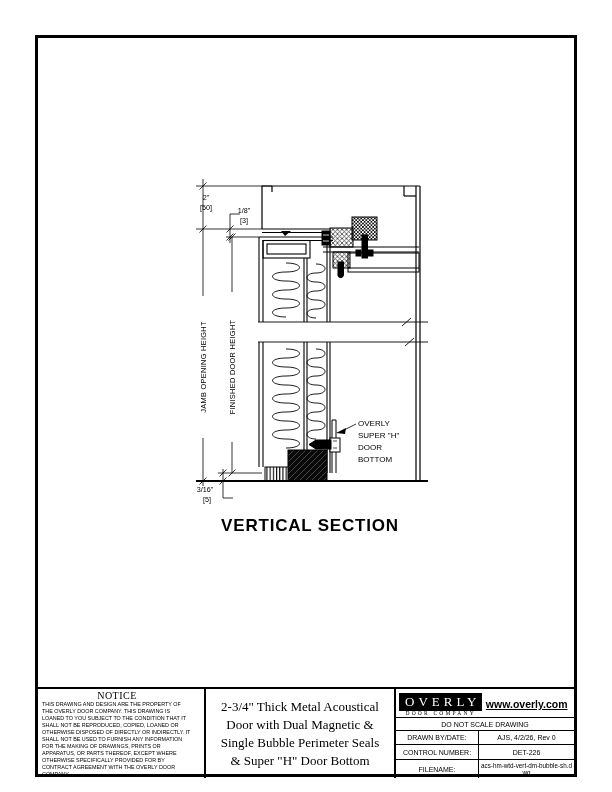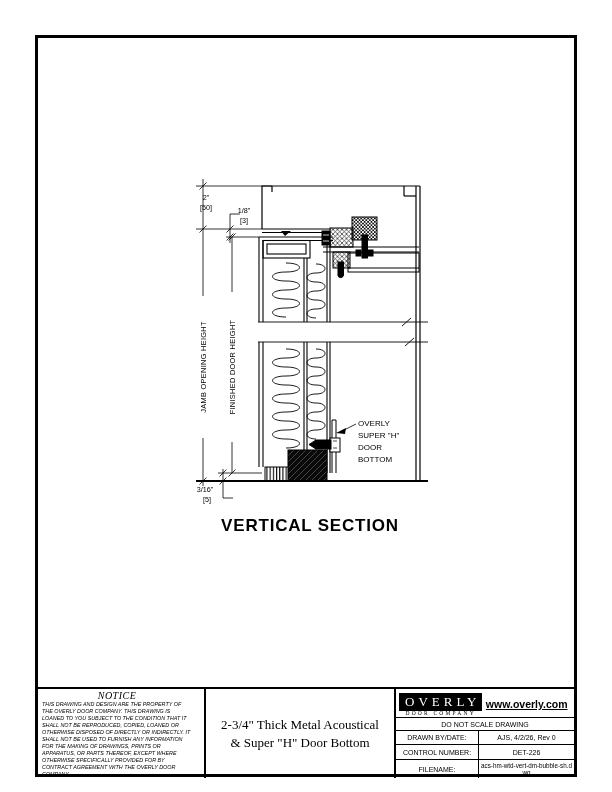--- a/index.html
+++ b/index.html
@@ -7,21 +7,21 @@
         font-family:"Liberation Sans",sans-serif;color:#000;}
   #sheet{position:absolute;left:35px;top:35px;width:542px;height:742px;
          border:3px solid #000;box-sizing:border-box;}
   #draw-svg{position:absolute;left:0;top:0;width:612px;height:792px;}
 
   
   #titleblock{position:absolute;left:0;right:0;bottom:0;height:87px;
               border-top:2px solid #000;display:grid;
               grid-template-columns:168px 190px 1fr;box-sizing:border-box;background:#fff;}
   .tb-cell{box-sizing:border-box;}
-  #notice-cell{border-right:2px solid #000;padding:1px 12px 0 4px;font-style:italic;}
+  #notice-cell{border-right:2px solid #000;padding:1px 12px 0 4px;}
   #notice-heading{font-family:"Liberation Serif",serif;font-size:10px;text-align:center;
                   letter-spacing:.5px;line-height:11px;}
   #notice-body{font-size:5.4px;line-height:7px;letter-spacing:0;text-align:left;}
   #dwgtitle-cell{border-right:2px solid #000;display:flex;flex-direction:column;
                  justify-content:center;align-items:center;
                  font-family:"Liberation Serif",serif;font-size:13px;line-height:18px;
                  text-align:center;}
   #company-cell{display:flex;flex-direction:column;}
   #logo-row{height:28px;display:flex;align-items:center;padding:2px 3px 0 3px;box-sizing:border-box;}
   #logo-stack{display:flex;flex-direction:column;align-items:center;}
@@ -196,20 +196,22 @@
 
     <div id="titleblock">
 
       <div id="notice-cell" class="tb-cell">
         <div id="notice-heading">NOTICE</div>
         <div id="notice-body">THIS DRAWING AND DESIGN ARE THE PROPERTY OF THE OVERLY DOOR COMPANY.  THIS DRAWING IS LOANED TO YOU SUBJECT TO THE CONDITION THAT IT SHALL NOT BE REPRODUCED, COPIED, LOANED OR OTHERWISE DISPOSED OF DIRECTLY OR INDIRECTLY. IT SHALL NOT BE USED TO FURNISH ANY INFORMATION FOR THE MAKING OF DRAWINGS, PRINTS OR APPARATUS, OR PARTS THEREOF, EXCEPT WHERE OTHERWISE SPECIFICALLY PROVIDED FOR BY CONTRACT AGREEMENT WITH THE OVERLY DOOR COMPANY.</div>
       </div>
 
       <div id="dwgtitle-cell" class="tb-cell">
         <div>2-3/4" Thick Metal Acoustical</div>
+        <div>Door with Dual Magnetic &amp;</div>
+        <div>Single Bubble Perimeter Seals</div>
         <div>&amp; Super "H" Door Bottom</div>
       </div>
 
       <div id="company-cell" class="tb-cell">
         <div id="logo-row">
           <div id="logo-stack">
             <div id="logo-box">OVERLY</div>
             <div id="logo-sub">DOOR COMPANY</div>
           </div>
           <div id="website">www.overly.com</div>

